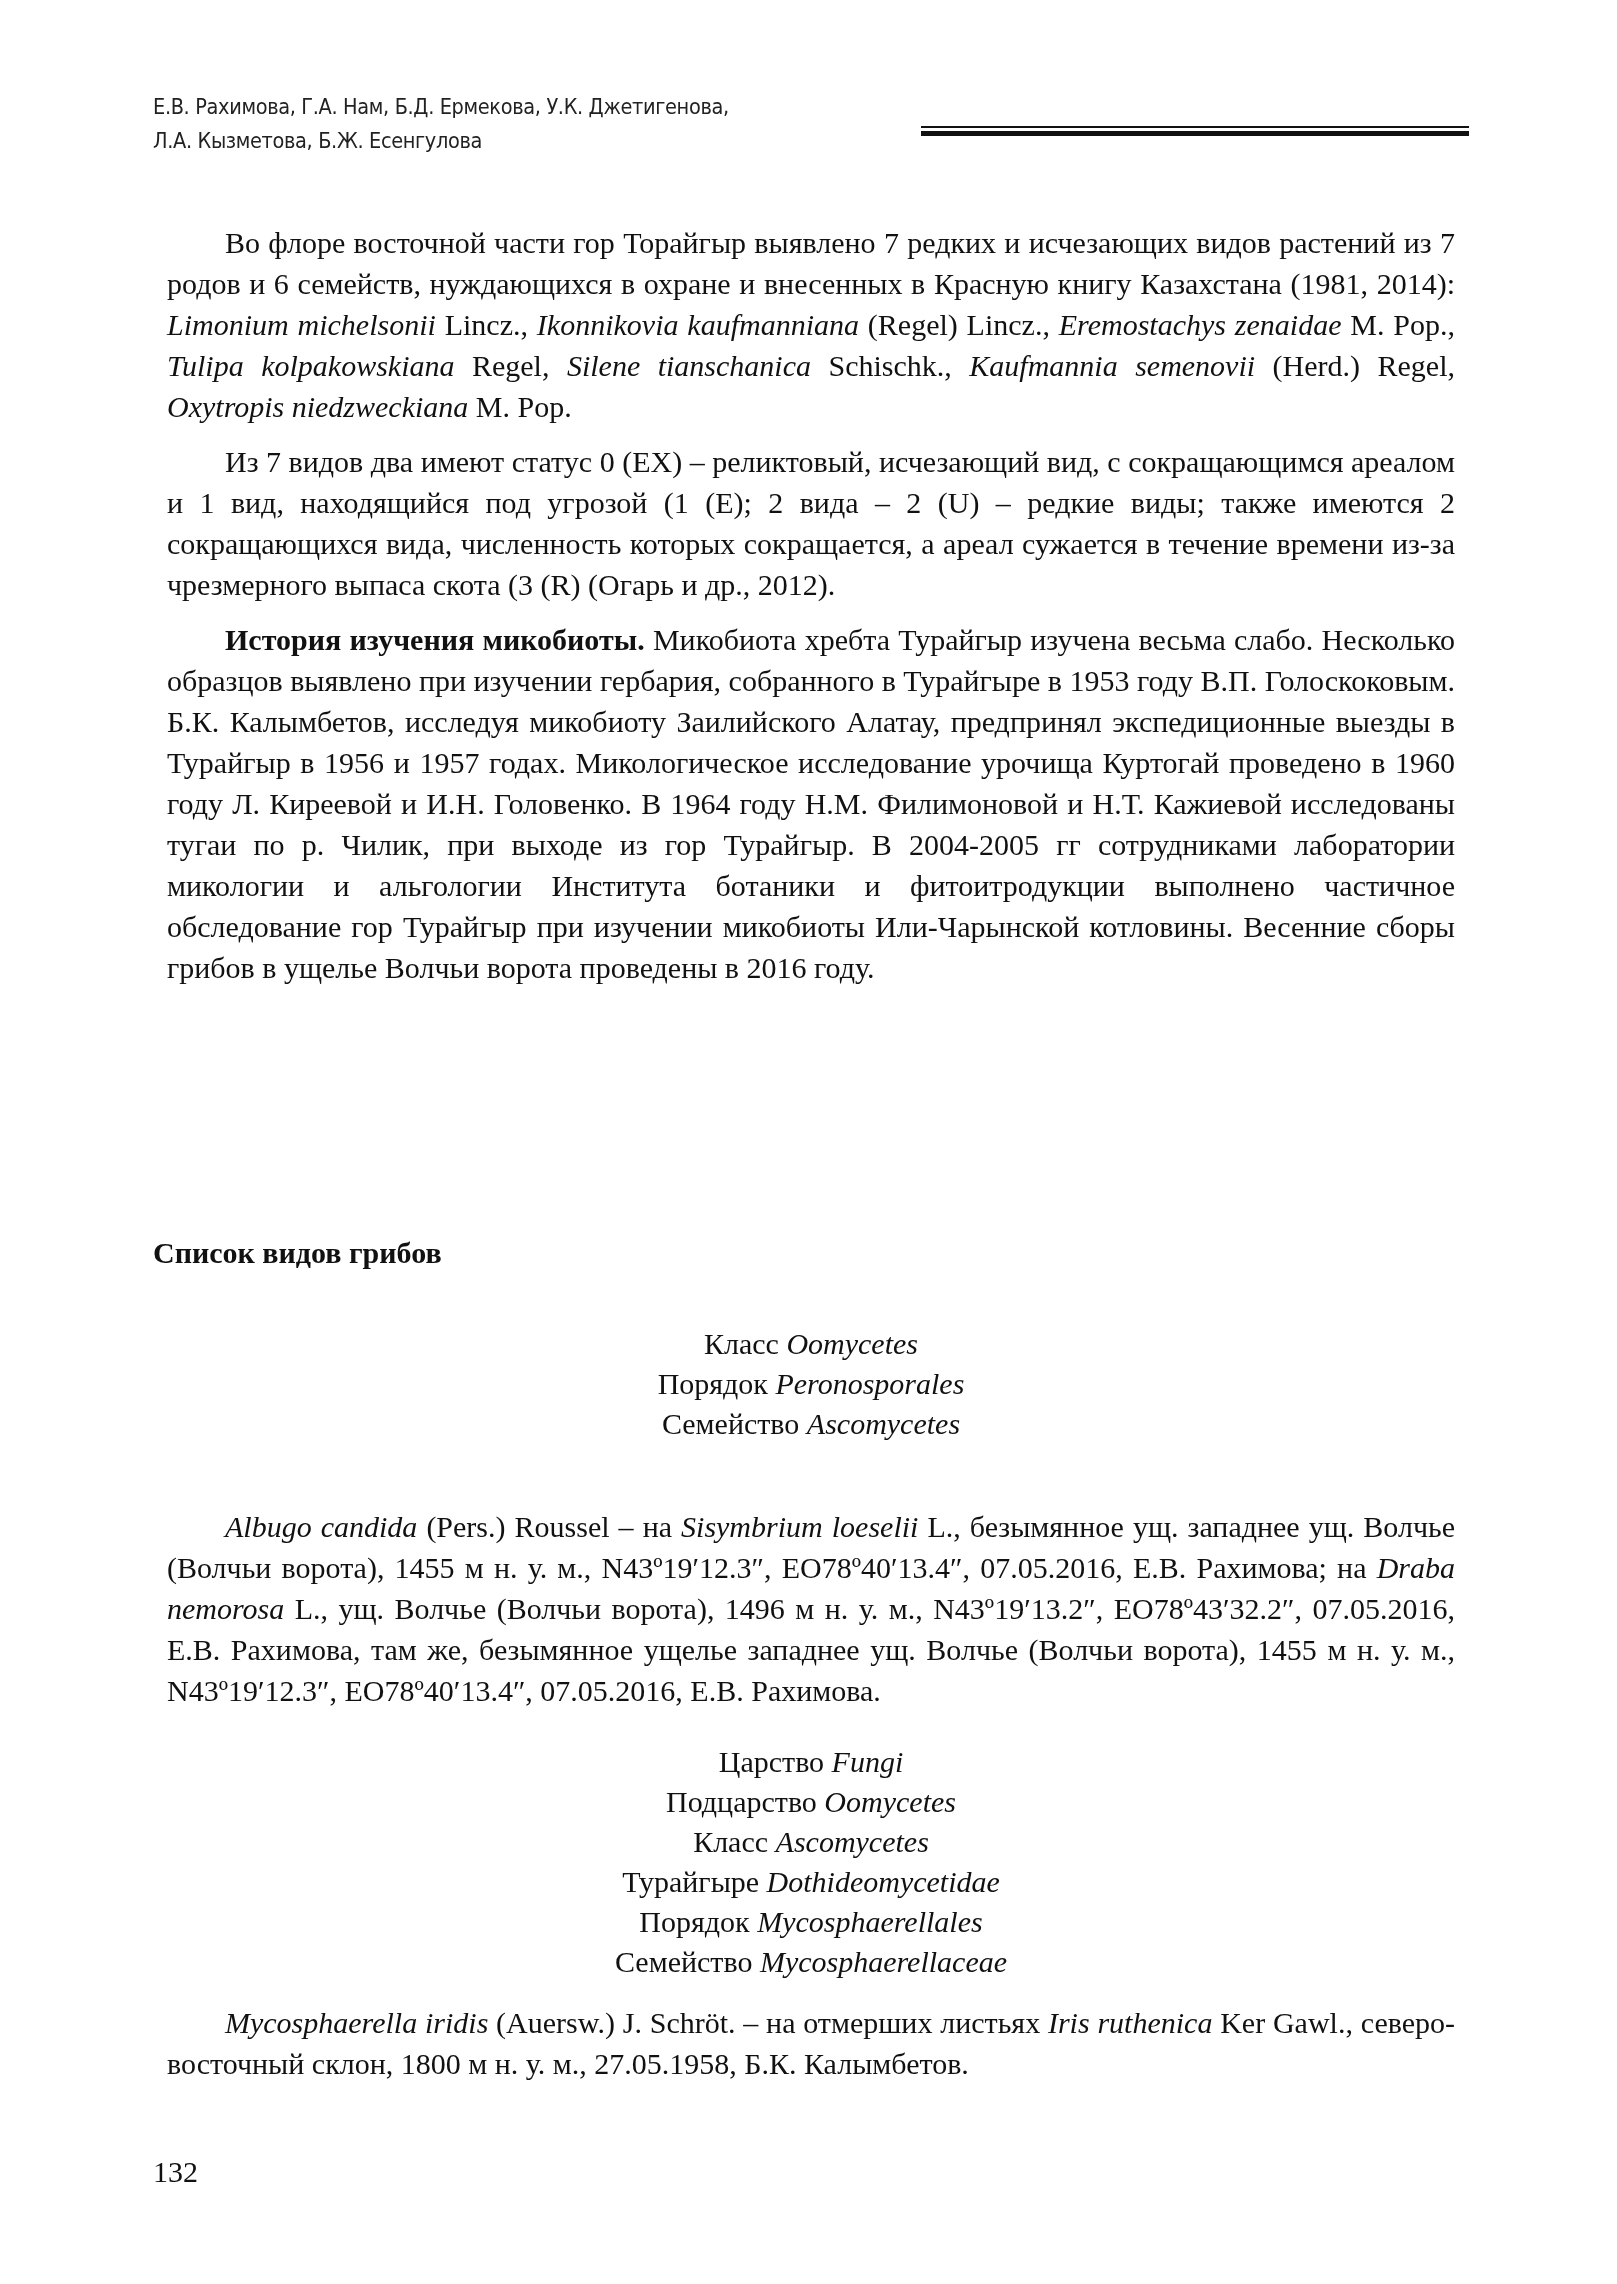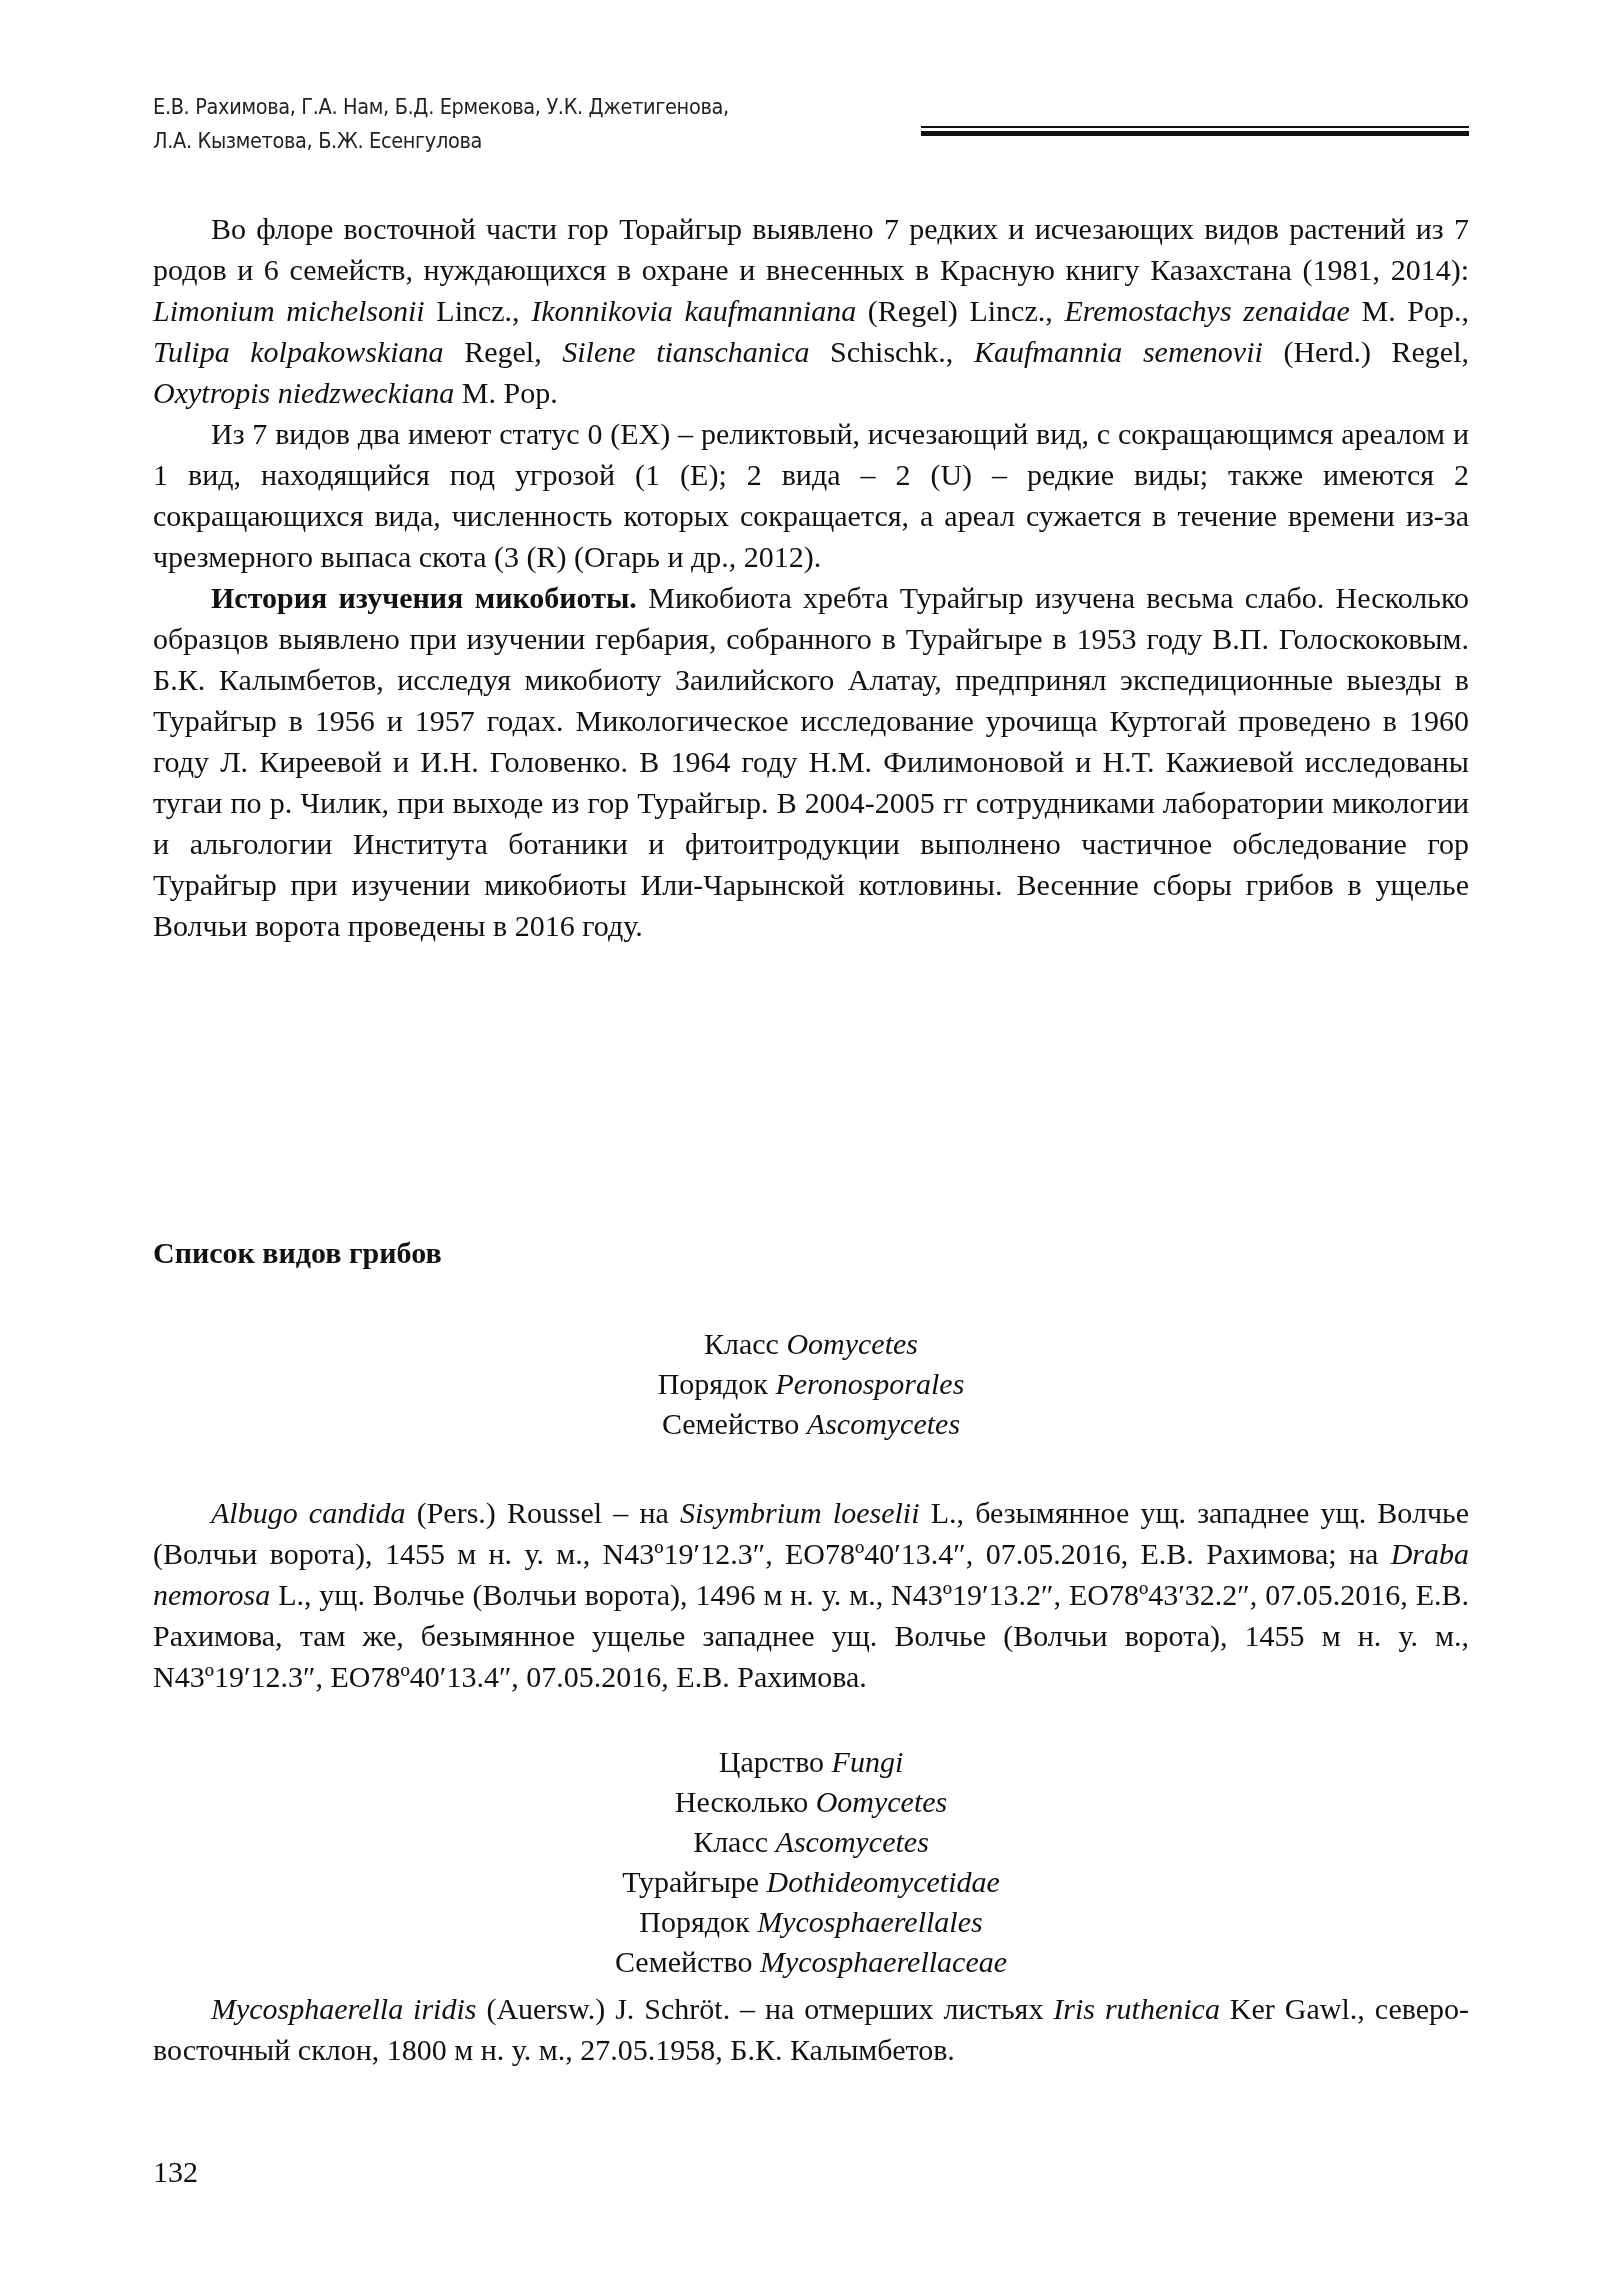--- a/index.html
+++ b/index.html
@@ -11,21 +11,21 @@
     letter-spacing: -0.4px; color: #222; transform: scaleX(0.88); transform-origin: left top;
   }
   .head-rule { position: absolute; left: 921px; width: 548px; background: #111; }
   .head-rule.r1 { top: 126px; height: 2.4px; }
   .head-rule.r2 { top: 131px; height: 4.8px; }
   .body-text {
     position: absolute; left: 153px; width: 1316px;
     font-family: "Liberation Serif", serif; font-size: 30px; line-height: 41px;
     text-align: justify; color: #111;
   }
-  .body-text p { margin: 0; text-indent: 58px; }
+  .body-text p { margin: 14px; text-indent: 58px; }
   .heading { position: absolute; left: 153px; width: 1316px; 
     font-family: "Liberation Serif", serif; font-size: 30px; font-weight: bold; line-height: 40px; }
   .taxon { position: absolute; left: 153px; width: 1316px; text-align: center;
     font-family: "Liberation Serif", serif; font-size: 30px; line-height: 40px; }
   .taxon div { margin: 0; }
   i { font-style: italic; }
   b { font-weight: bold; }
   .page-number { position: absolute; left: 153px; top: 2155px;
     font-family: "Liberation Serif", serif; font-size: 30px; }
 </style>
@@ -54,21 +54,21 @@
     <div><span>Порядок </span><i>Peronosporales</i></div>
     <div><span>Семейство </span><i>Ascomycetes</i></div>
   </div>
 
   <div class="body-text" style="top:1492px;">
     <p><i>Albugo candida</i><span> (Pers.) Roussel – на </span><i>Sisymbrium loeselii</i><span> L., безымянное ущ. западнее ущ. Волчье (Волчьи ворота), 1455 м н. у. м., N43º19′12.3″, EO78º40′13.4″, 07.05.2016, Е.В. Рахимова; на </span><i>Draba nemorosa</i><span> L., ущ. Волчье (Волчьи ворота), 1496 м н. у. м., N43º19′13.2″, EO78º43′32.2″, 07.05.2016, Е.В. Рахимова, там же, безымянное ущелье западнее ущ. Волчье (Волчьи ворота), 1455 м н. у. м., N43º19′12.3″, EO78º40′13.4″, 07.05.2016, Е.В. Рахимова.</span></p>
   </div>
 
   <div class="taxon" style="top:1742px;">
     <div><span>Царство </span><i>Fungi</i></div>
-    <div><span>Несколько </span><i>Oomycetes</i></div>
+    <div><span>Подцарство </span><i>Oomycetes</i></div>
     <div><span>Класс </span><i>Ascomycetes</i></div>
     <div><span>Турайгыре </span><i>Dothideomycetidae</i></div>
     <div><span>Порядок </span><i>Mycosphaerellales</i></div>
     <div><span>Семейство </span><i>Mycosphaerellaceae</i></div>
   </div>
 
   <div class="body-text" style="top:1988px;">
     <p><i>Mycosphaerella iridis</i><span> (Auersw.) J. Schröt. – на отмерших листьях </span><i>Iris ruthenica</i><span> Ker Gawl., северо-восточный склон, 1800 м н. у. м., 27.05.1958, Б.К. Калымбетов.</span></p>
   </div>
 

